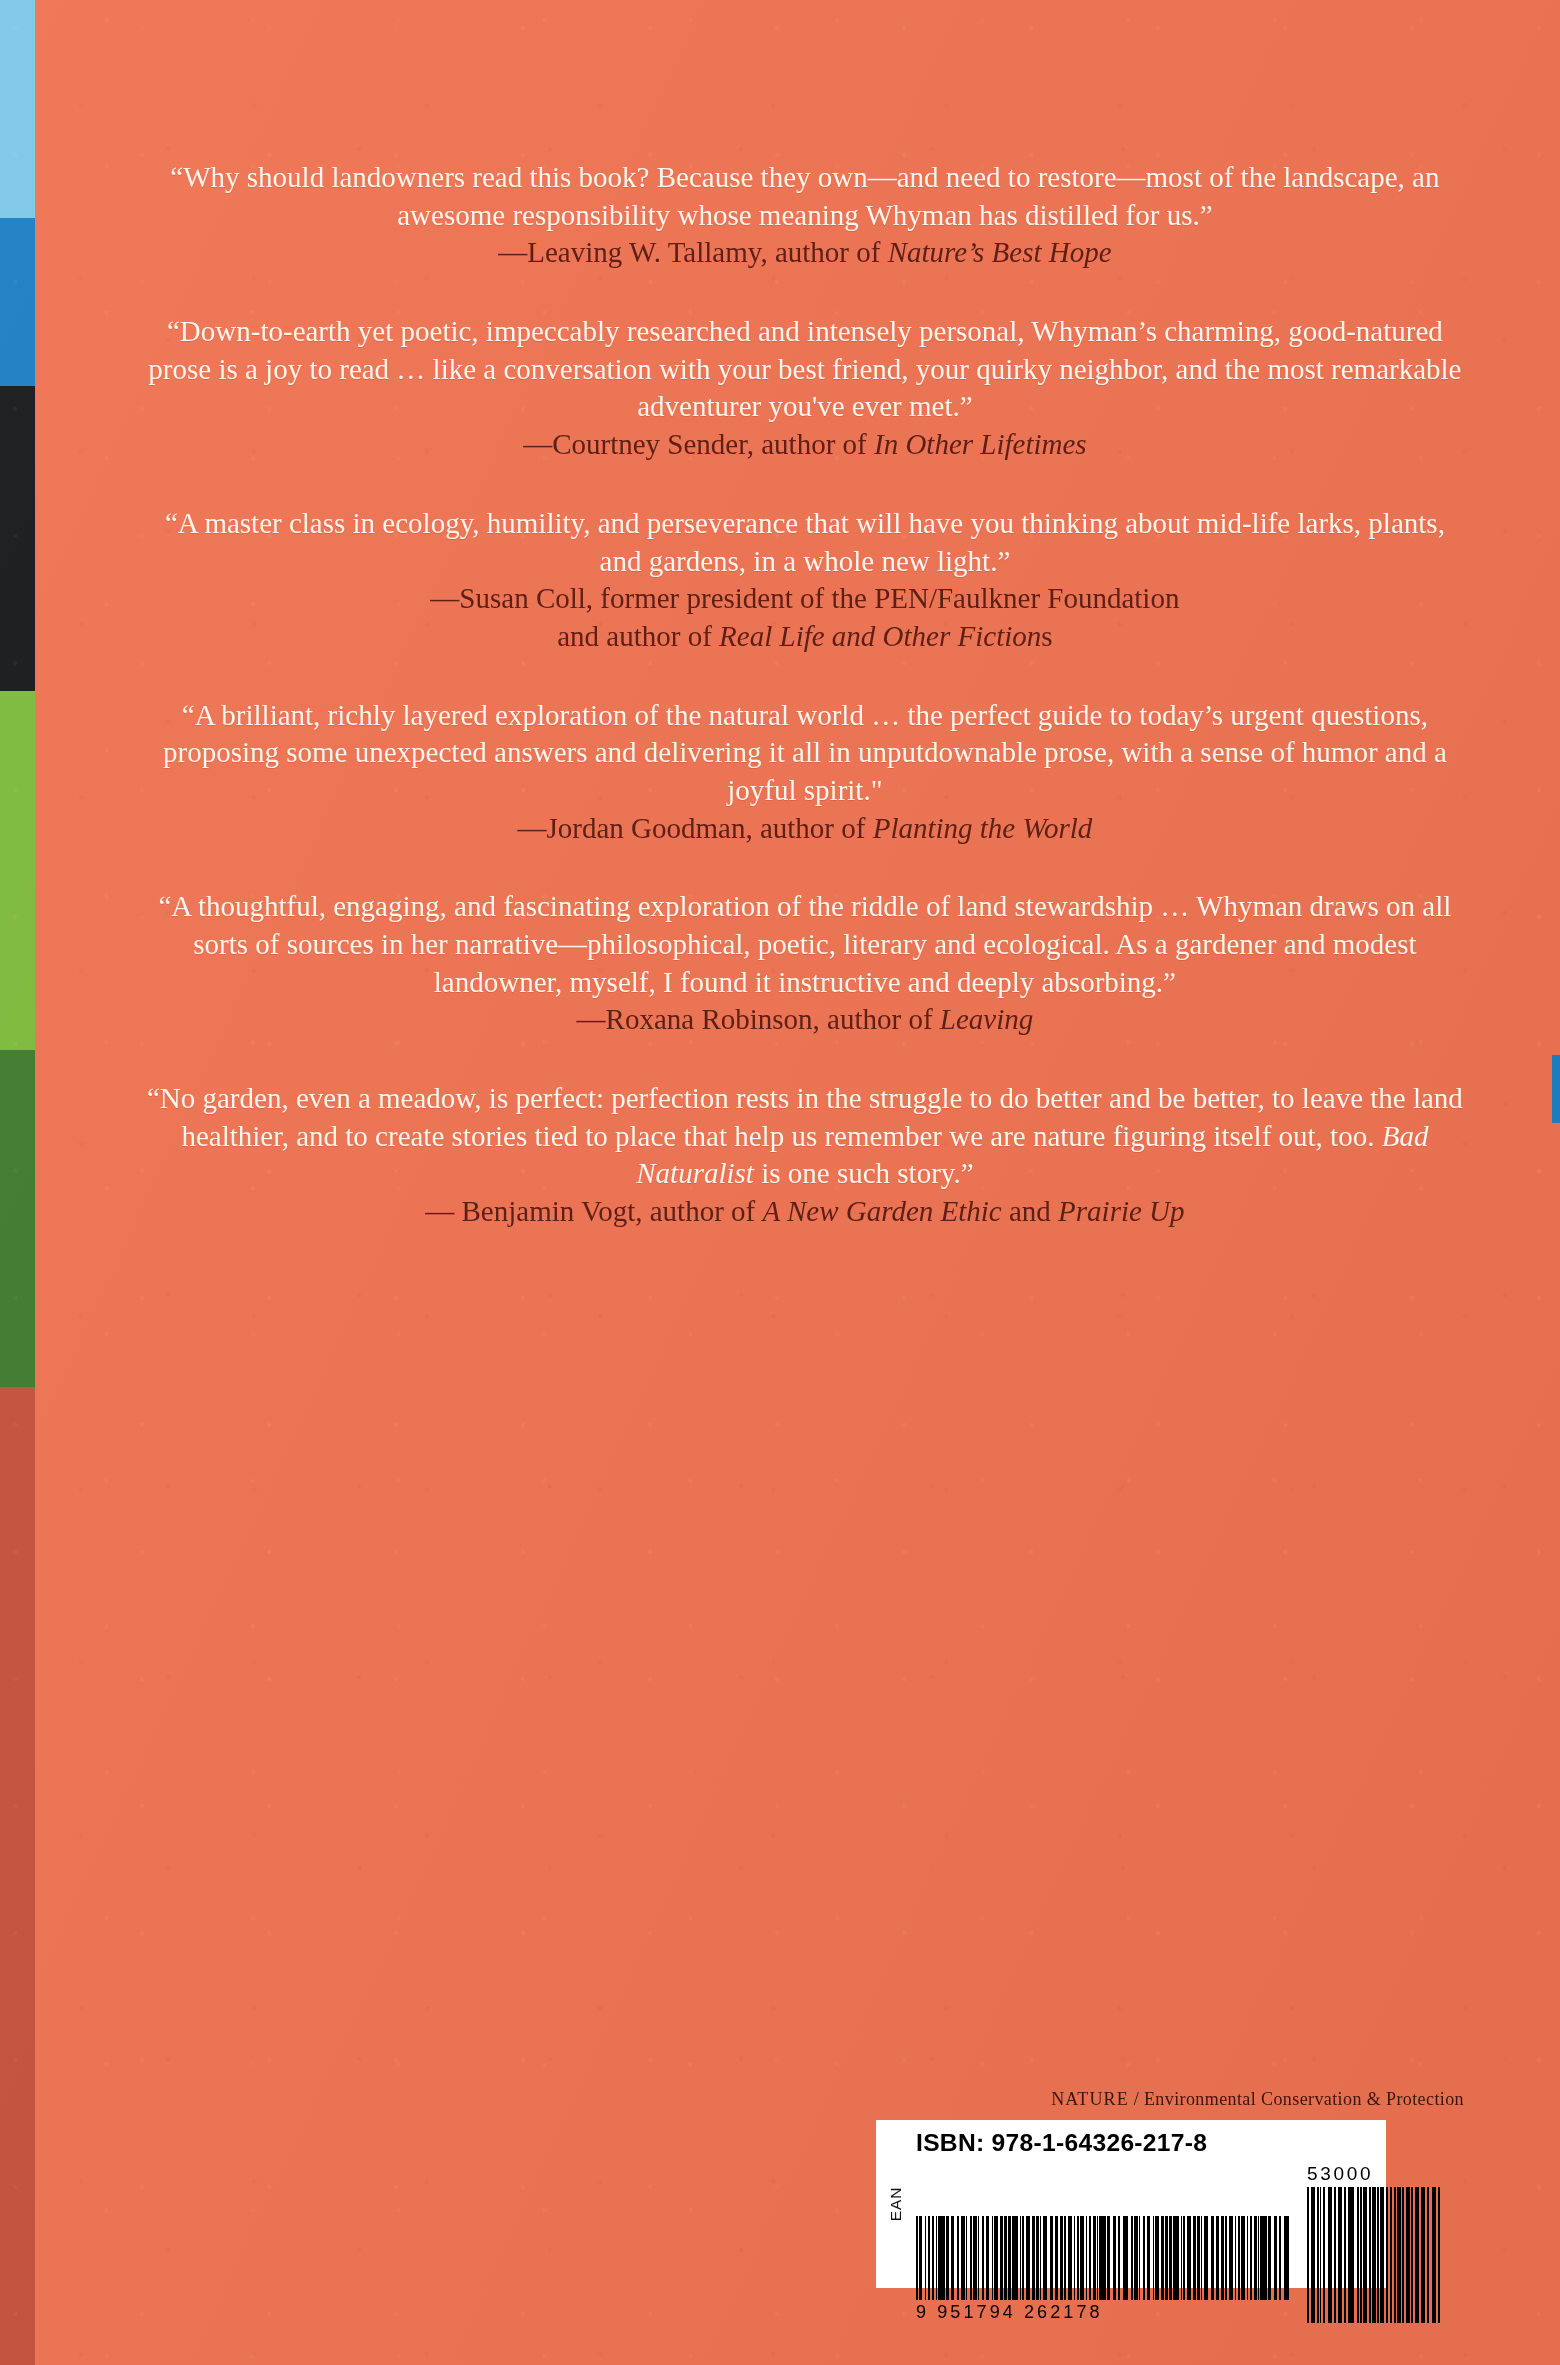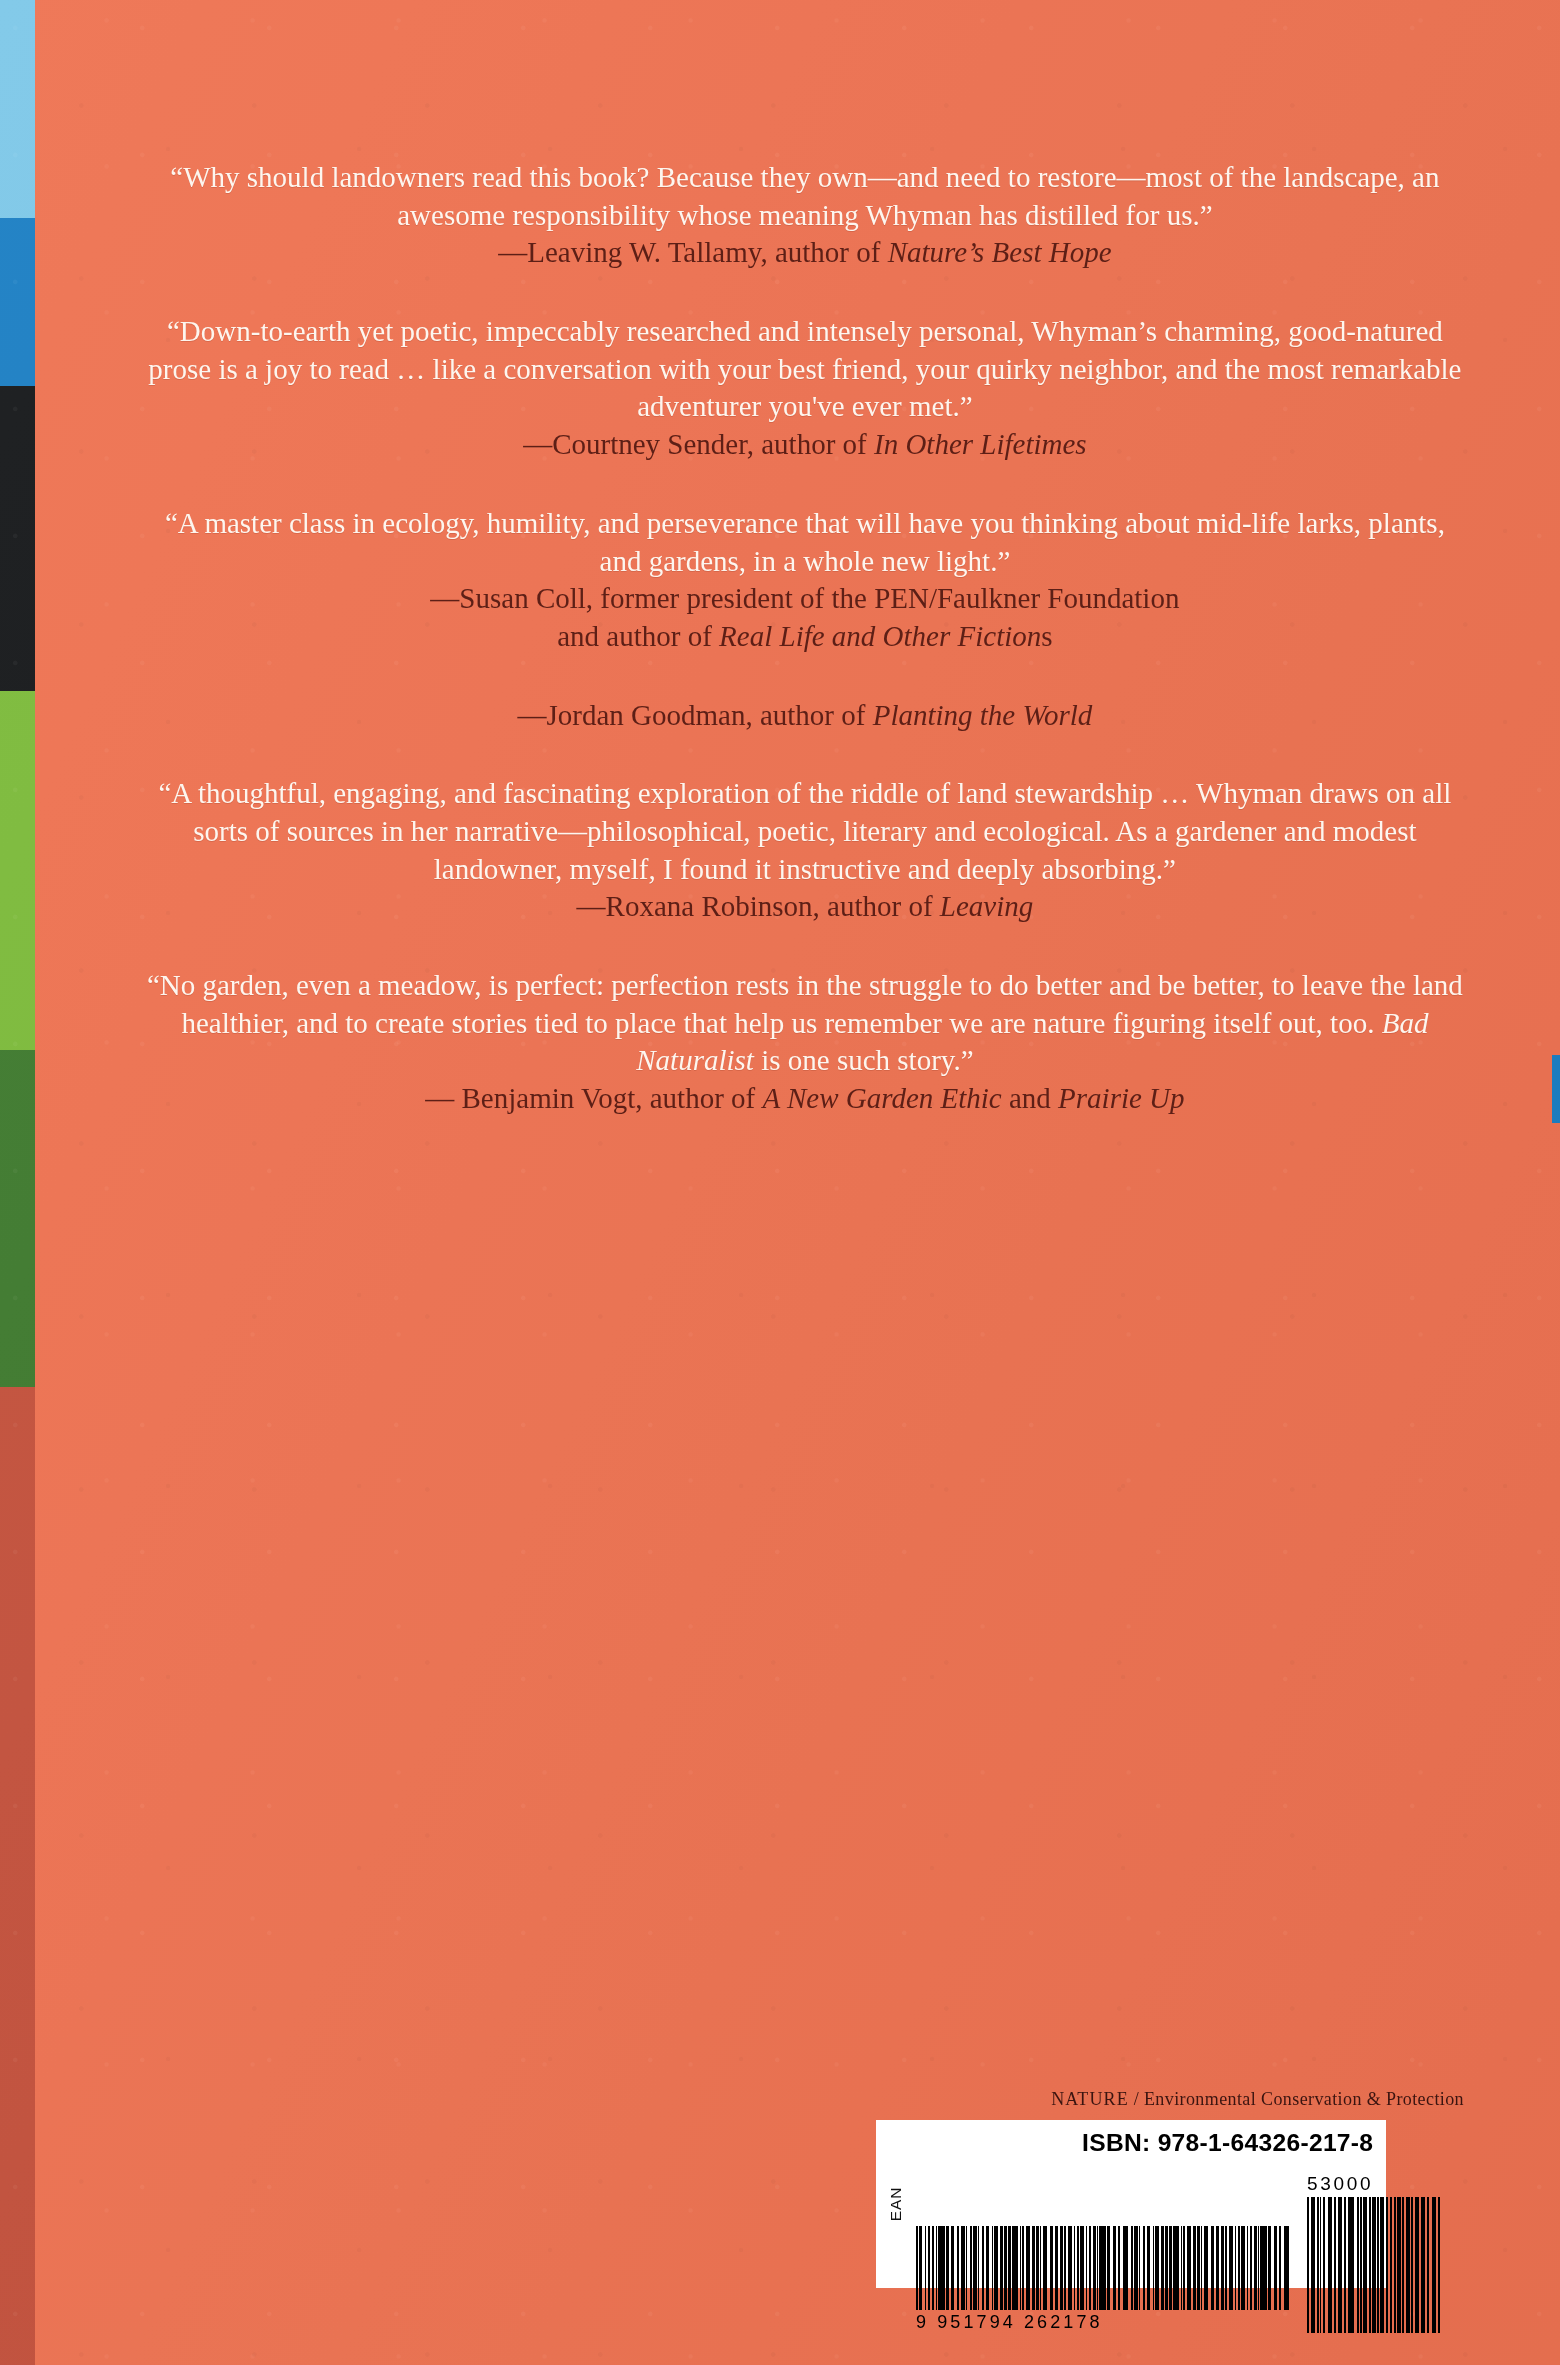--- a/index.html
+++ b/index.html
@@ -130,23 +130,23 @@
     flex: 1;
     position: relative;
     padding: 9px 12.7px 5.5px 0;
     box-sizing: border-box;
   }
   .isbn-text {
     font-family: "Liberation Sans", sans-serif;
     font-size: 24.6px;
     font-weight: 700;
     color: #000;
-    text-align: right;
+    text-align: left;
     letter-spacing: 0.3px;
-    margin-bottom: 16px;
+    margin-bottom: 6px;
   }
   .bars-row {
     display: flex;
     align-items: flex-end;
     justify-content: space-between;
     gap: 12.7px;
   }
   .bars {
     height: 84px;
     position: relative;
@@ -216,20 +216,21 @@
         <span class="attrib"><span>—Courtney Sender, author of </span><span class="ital">In Other Lifetimes</span></span>
       </div>
 
       <div class="blurb">
         <span class="quote-text">“A master class in ecology, humility, and perseverance that will have you thinking about mid-life larks, plants, and gardens, in a whole new light.”</span>
         <span class="attrib">—Susan Coll, former president of the PEN/Faulkner Foundation</span>
         <span class="attrib-2">and author of <span class="ital">Real Life and Other Fiction</span>s</span>
       </div>
 
       <div class="blurb">
+        <span class="quote-text">“A brilliant, richly layered exploration of the natural world … the perfect guide to today’s urgent questions, proposing some unexpected answers and delivering it all in unputdownable prose, with a sense of humor and a joyful spirit."</span>
         <span class="attrib"><span>—Jordan Goodman, author of </span><span class="ital">Planting the World</span></span>
       </div>
 
       <div class="blurb">
         <span class="quote-text">“A thoughtful, engaging, and fascinating exploration of the riddle of land stewardship … Whyman draws on all sorts of sources in her narrative—philosophical, poetic, literary and ecological. As a gardener and modest landowner, myself, I found it instructive and deeply absorbing.”</span>
         <span class="attrib"><span>—Roxana Robinson, author of </span><span class="ital">Leaving</span></span>
       </div>
 
       <div class="blurb">
         <span class="quote-text">“No garden, even a meadow, is perfect: perfection rests in the struggle to do better and be better, to leave the land healthier, and to create stories tied to place that help us remember we are nature figuring itself out, too. <span class="ital">Bad Naturalist</span> is one such story.”</span>

